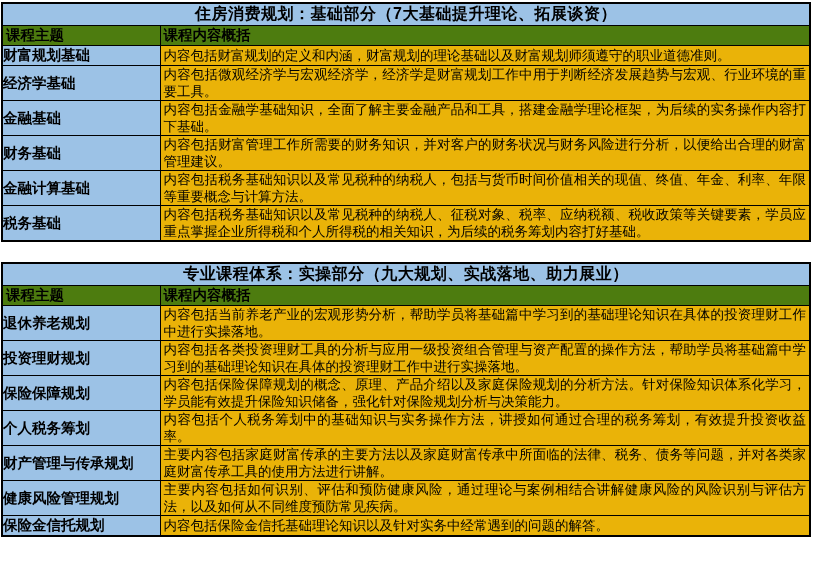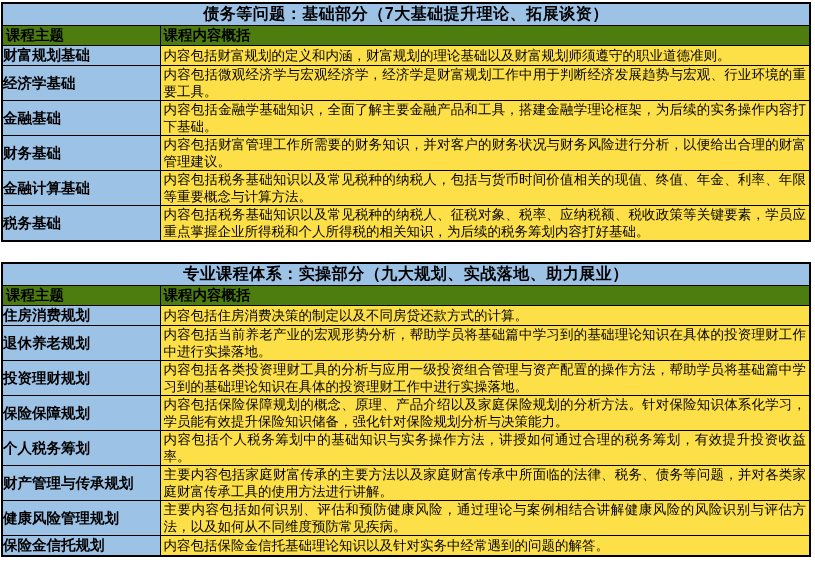--- a/index.html
+++ b/index.html
@@ -40,39 +40,39 @@
   }
   .col-topic { width: 158px; }
   td.topic-cell {
     background: #9CC2E6;
     font-weight: bold;
     font-size: 14.5px;
     padding: 0 0;
     height: 18px;
   }
   td.summary-cell {
-    background: #fde047;
+    background: #eab308;
     font-size: 13.5px;
     line-height: 17px;
     padding: 0 3px;
     height: 18px;
     text-align: justify;
   }
 </style>
 </head>
 <body>
 
 <table class="course-table">
   <colgroup>
       <col class="col-topic">
       <col>
     </colgroup>
   <thead>
     <tr class="title-row">
-      <th colspan="2">债务等问题：基础部分（7大基础提升理论、拓展谈资）</th>
+      <th colspan="2">住房消费规划：基础部分（7大基础提升理论、拓展谈资）</th>
     </tr>
     <tr class="header-row">
       <th>课程主题</th>
       <th>课程内容概括</th>
     </tr>
   </thead>
   <tbody>
       <tr>
         <td class="topic-cell">财富规划基础</td>
         <td class="summary-cell">内容包括财富规划的定义和内涵，财富规划的理论基础以及财富规划师须遵守的职业道德准则。</td>
@@ -109,24 +109,20 @@
     <tr class="title-row">
       <th colspan="2">专业课程体系：实操部分（九大规划、实战落地、助力展业）</th>
     </tr>
     <tr class="header-row">
       <th>课程主题</th>
       <th>课程内容概括</th>
     </tr>
   </thead>
   <tbody>
       <tr>
-        <td class="topic-cell">住房消费规划</td>
-        <td class="summary-cell">内容包括住房消费决策的制定以及不同房贷还款方式的计算。</td>
-      </tr>
-      <tr>
         <td class="topic-cell">退休养老规划</td>
         <td class="summary-cell">内容包括当前养老产业的宏观形势分析，帮助学员将基础篇中学习到的基础理论知识在具体的投资理财工作中进行实操落地。</td>
       </tr>
       <tr>
         <td class="topic-cell">投资理财规划</td>
         <td class="summary-cell">内容包括各类投资理财工具的分析与应用一级投资组合管理与资产配置的操作方法，帮助学员将基础篇中学习到的基础理论知识在具体的投资理财工作中进行实操落地。</td>
       </tr>
       <tr>
         <td class="topic-cell">保险保障规划</td>
         <td class="summary-cell">内容包括保险保障规划的概念、原理、产品介绍以及家庭保险规划的分析方法。针对保险知识体系化学习，学员能有效提升保险知识储备，强化针对保险规划分析与决策能力。</td>

